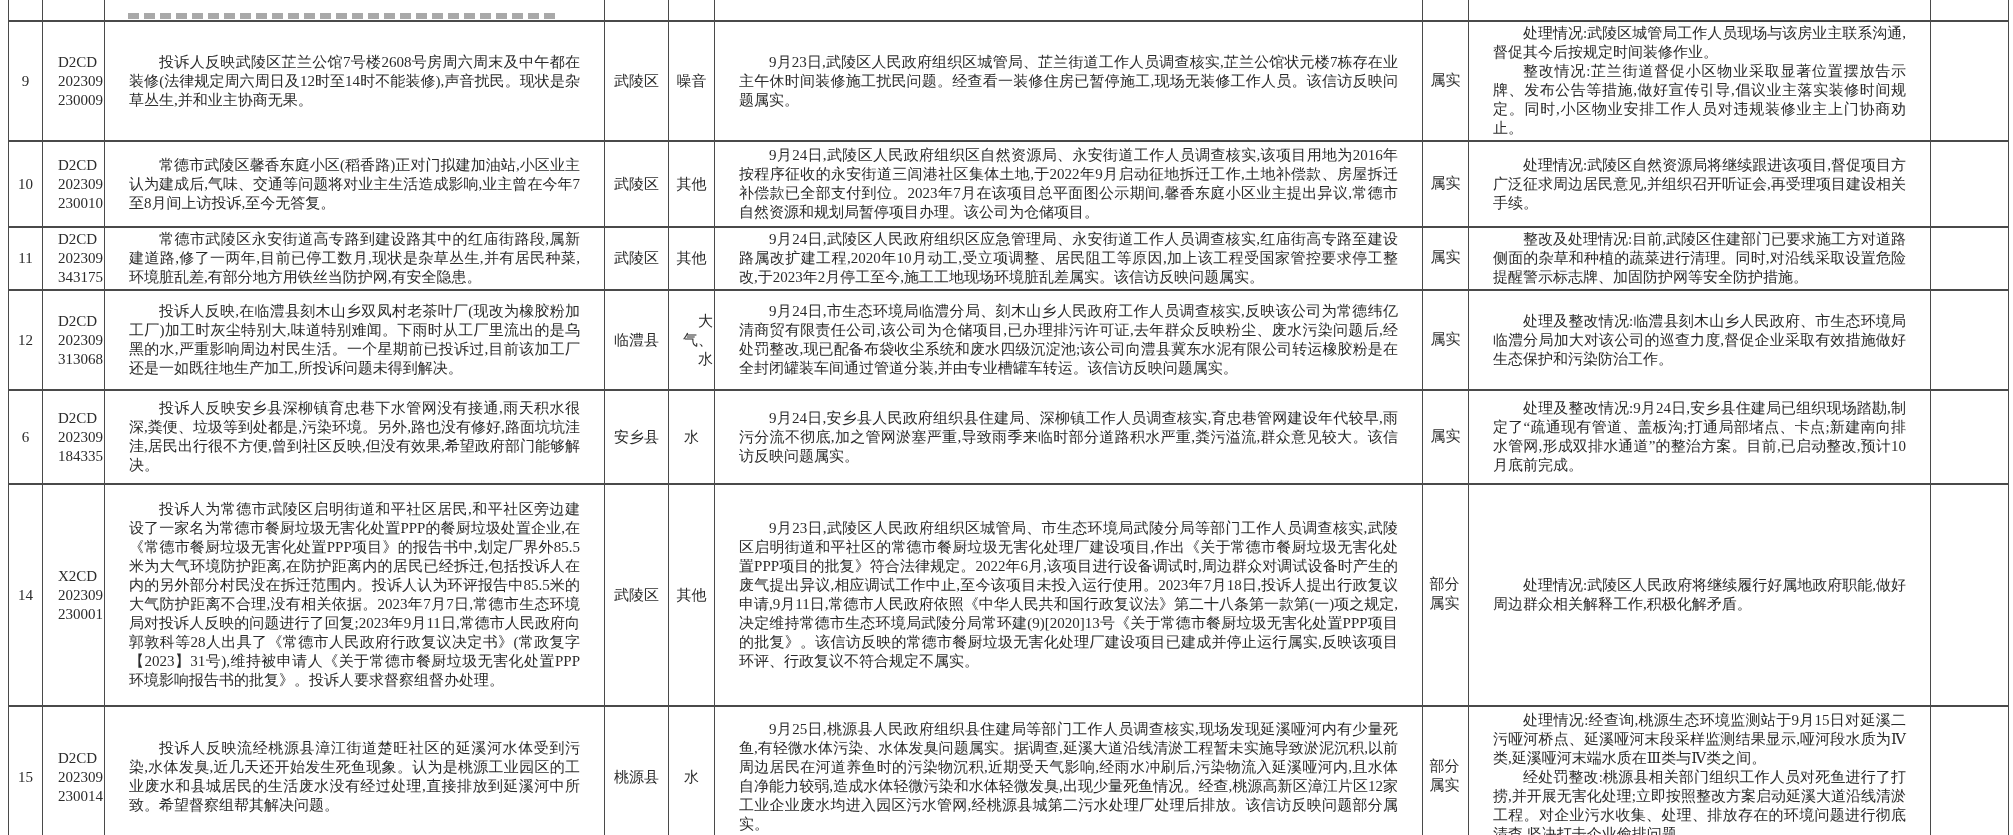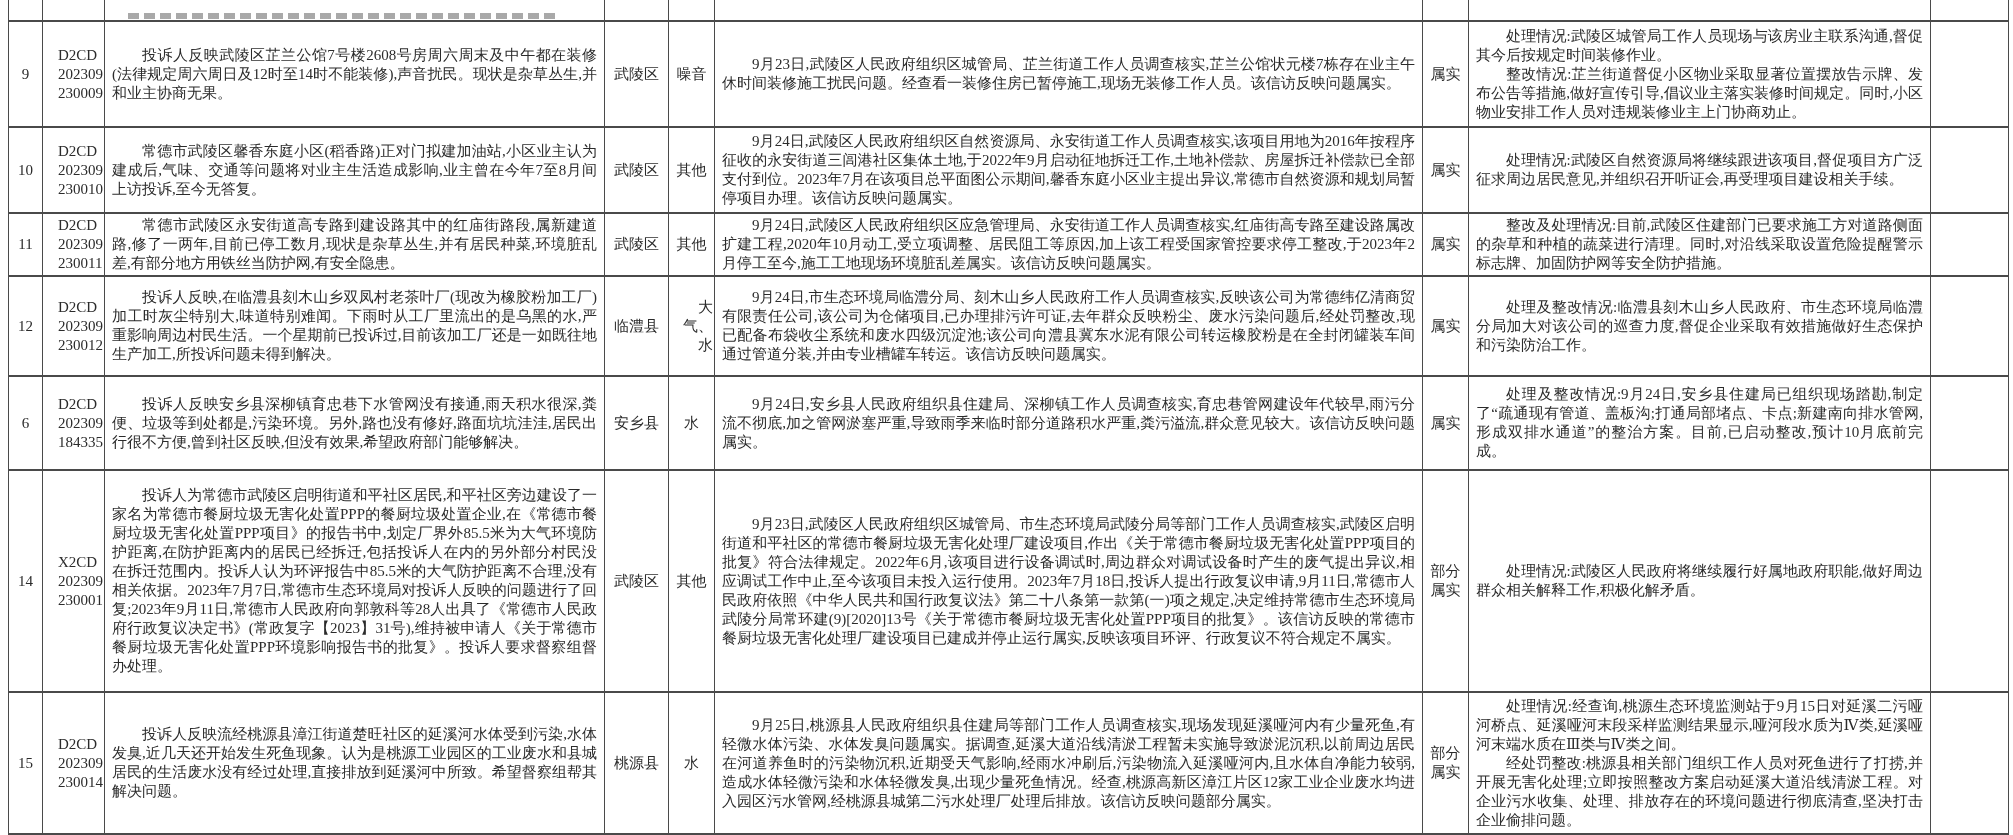--- a/index.html
+++ b/index.html
@@ -24,23 +24,23 @@
   tbody tr:nth-child(6){height:94px}
   tbody tr:nth-child(7){height:222px}
   tbody tr:nth-child(8){height:142px}
   tbody tr:nth-child(9){height:7px}
   .pt td{border-top:none}
   .pb td{border-bottom:none}
   .c-mid{text-align:center;padding:0 1px;margin-top:8px;}
   .c-no{text-align:center;}
   .c-id{text-align:center;padding:0 15px;}
   .idl{line-height:19px;text-align:center;white-space:nowrap;}
-  .c-txt{padding:2px 7px;text-align:justify;}
+  .c-txt{padding:2px 24px;text-align:justify;}
   .para{margin:0;text-indent:2em;line-height:19px;text-align:justify;}
-  .status-inner{display:inline-block;max-width:32px;line-height:19px;text-align:center;}
+  .status-inner{display:inline-block;max-width:32px;line-height:19px;text-align:left;font-family:Liberation Mono, monospace;}
   .cat-inner{display:inline-block;max-width:45px;line-height:19px;text-align:right;}
   .cut-line{
     height:6px;width:432px;margin:12px 0 0 22px;
     background:repeating-linear-gradient(90deg,#8c8c8c 0 11px,transparent 11px 16px);
     opacity:.75;
   }
 </style>
 </head>
 <body>
 
@@ -104,36 +104,36 @@
       <div class="idl">230010</div>
     </td>
     <td class="c-txt">
       <p class="para">常德市武陵区馨香东庭小区(稻香路)正对门拟建加油站,小区业主认为建成后,气味、交通等问题将对业主生活造成影响,业主曾在今年7至8月间上访投诉,至今无答复。</p>
     </td>
     <td class="c-mid">武陵区</td>
     <td class="c-mid c-cat">
       <span class="cat-inner">其他</span>
     </td>
     <td class="c-txt">
-      <p class="para">9月24日,武陵区人民政府组织区自然资源局、永安街道工作人员调查核实,该项目用地为2016年按程序征收的永安街道三闾港社区集体土地,于2022年9月启动征地拆迁工作,土地补偿款、房屋拆迁补偿款已全部支付到位。2023年7月在该项目总平面图公示期间,馨香东庭小区业主提出异议,常德市自然资源和规划局暂停项目办理。该信访反映问题属实。</p>
+      <p class="para">9月24日,武陵区人民政府组织区自然资源局、永安街道工作人员调查核实,该项目用地为2016年按程序征收的永安街道三闾港社区集体土地,于2022年9月启动征地拆迁工作,土地补偿款、房屋拆迁补偿款已全部支付到位。2023年7月在该项目总平面图公示期间,馨香东庭小区业主提出异议,常德市自然资源和规划局暂停项目办理。该公司为仓储项目。</p>
     </td>
     <td class="c-mid c-status">
       <span class="status-inner">属实</span>
     </td>
     <td class="c-txt">
           <p class="para">处理情况:武陵区自然资源局将继续跟进该项目,督促项目方广泛征求周边居民意见,并组织召开听证会,再受理项目建设相关手续。</p>
         </td>
     <td></td>
   </tr>
       <tr>
     <td class="c-no">11</td>
     <td class="c-id">
       <div class="idl">D2CD</div>
       <div class="idl">202309</div>
-      <div class="idl">230011</div>
+      <div class="idl">343175</div>
     </td>
     <td class="c-txt">
       <p class="para">常德市武陵区永安街道高专路到建设路其中的红庙街路段,属新建道路,修了一两年,目前已停工数月,现状是杂草丛生,并有居民种菜,环境脏乱差,有部分地方用铁丝当防护网,有安全隐患。</p>
     </td>
     <td class="c-mid">武陵区</td>
     <td class="c-mid c-cat">
       <span class="cat-inner">其他</span>
     </td>
     <td class="c-txt">
       <p class="para">9月24日,武陵区人民政府组织区应急管理局、永安街道工作人员调查核实,红庙街高专路至建设路属改扩建工程,2020年10月动工,受立项调整、居民阻工等原因,加上该工程受国家管控要求停工整改,于2023年2月停工至今,施工工地现场环境脏乱差属实。该信访反映问题属实。</p>
@@ -144,21 +144,21 @@
     <td class="c-txt">
           <p class="para">整改及处理情况:目前,武陵区住建部门已要求施工方对道路侧面的杂草和种植的蔬菜进行清理。同时,对沿线采取设置危险提醒警示标志牌、加固防护网等安全防护措施。</p>
         </td>
     <td></td>
   </tr>
       <tr>
     <td class="c-no">12</td>
     <td class="c-id">
       <div class="idl">D2CD</div>
       <div class="idl">202309</div>
-      <div class="idl">230012</div>
+      <div class="idl">313068</div>
     </td>
     <td class="c-txt">
       <p class="para">投诉人反映,在临澧县刻木山乡双凤村老茶叶厂(现改为橡胶粉加工厂)加工时灰尘特别大,味道特别难闻。下雨时从工厂里流出的是乌黑的水,严重影响周边村民生活。一个星期前已投诉过,目前该加工厂还是一如既往地生产加工,所投诉问题未得到解决。</p>
     </td>
     <td class="c-mid">临澧县</td>
     <td class="c-mid c-cat">
       <span class="cat-inner">大气、水</span>
     </td>
     <td class="c-txt">
       <p class="para">9月24日,市生态环境局临澧分局、刻木山乡人民政府工作人员调查核实,反映该公司为常德纬亿清商贸有限责任公司,该公司为仓储项目,已办理排污许可证,去年群众反映粉尘、废水污染问题后,经处罚整改,现已配备布袋收尘系统和废水四级沉淀池;该公司向澧县冀东水泥有限公司转运橡胶粉是在全封闭罐装车间通过管道分装,并由专业槽罐车转运。该信访反映问题属实。</p>

